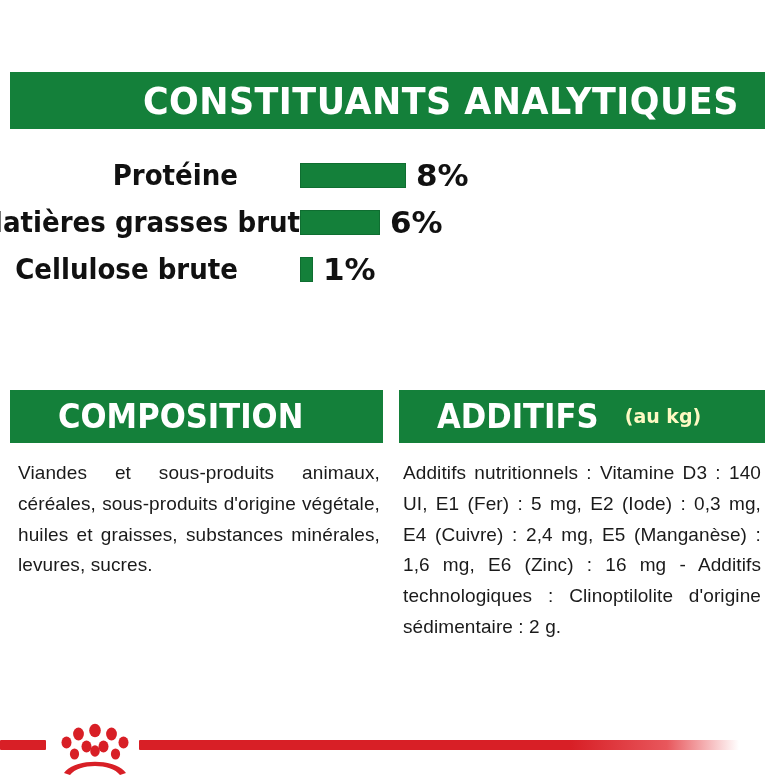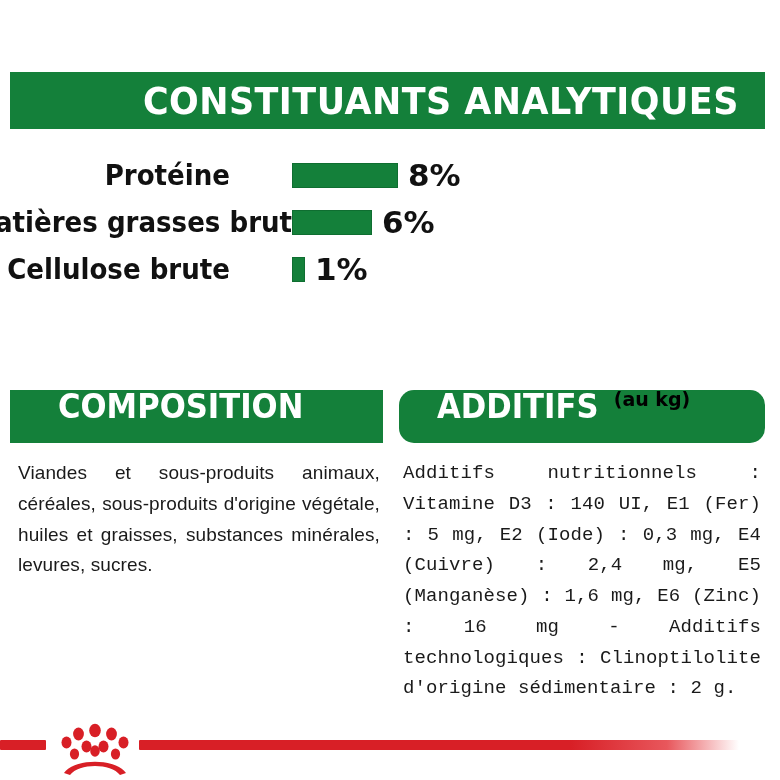--- a/index.html
+++ b/index.html
@@ -38,21 +38,21 @@
     font-size: 38px;
     letter-spacing: 0.5px;
     line-height: 1;
     transform: scaleX(0.92);
     white-space: nowrap;
   }
 
   
   #constituents-list {
     position: absolute;
-    left: 0px;
+    left: 8px;
     top: 152px;
     width: 724px;
   }
   .constituent-row {
     position: relative;
     height: 47px;
     display: flex;
     align-items: center;
   }
   .constituent-label {
@@ -98,56 +98,56 @@
     position: absolute;
     top: 0;
   }
   #composition-panel { left: 10px;  width: 373px; }
   #additifs-panel    { left: 399px; width: 366px; }
 
   .panel-banner {
     height: 53px;
     background: #14803A;
     display: flex;
-    align-items: flex-start;
+    align-items: center;
     padding-left: 48px;
     box-sizing: border-box;
   }
-  #additifs-panel .panel-banner { padding-left: 38px; border-radius: 15px; }
+  #additifs-panel .panel-banner { padding-left: 38px; }
 
   .panel-banner-title {
     color: #ffffff;
     font-family: "DejaVu Sans", sans-serif;
     font-weight: bold;
     font-size: 33px;
     line-height: 1;
     transform: scaleX(0.93);
     transform-origin: left center;
     white-space: nowrap;
   }
   .panel-banner-sub {
-    color: #000000;
+    color: #fef9c3;
     font-family: "DejaVu Sans", sans-serif;
     font-weight: bold;
     font-size: 19px;
     line-height: 1;
-    margin-left: 3px;
+    margin-left: 14px;
     white-space: nowrap;
   }
 
   .panel-body {
     padding: 15px 3px 0 8px;
     color: #1a1a1a;
     font-family: "Liberation Sans", sans-serif;
     font-size: 19px;
     line-height: 1.62;
     text-align: justify;
     letter-spacing: 0.1px;
   }
-  #additifs-panel .panel-body { padding-left: 4px; padding-right: 4px; font-family: Liberation Mono, monospace; }
+  #additifs-panel .panel-body { padding-left: 4px; padding-right: 4px; }
 
   
   #footer-brand {
     position: absolute;
     left: 0;
     top: 718px;
     width: 780px;
     height: 62px;
   }
   .rule-left {

